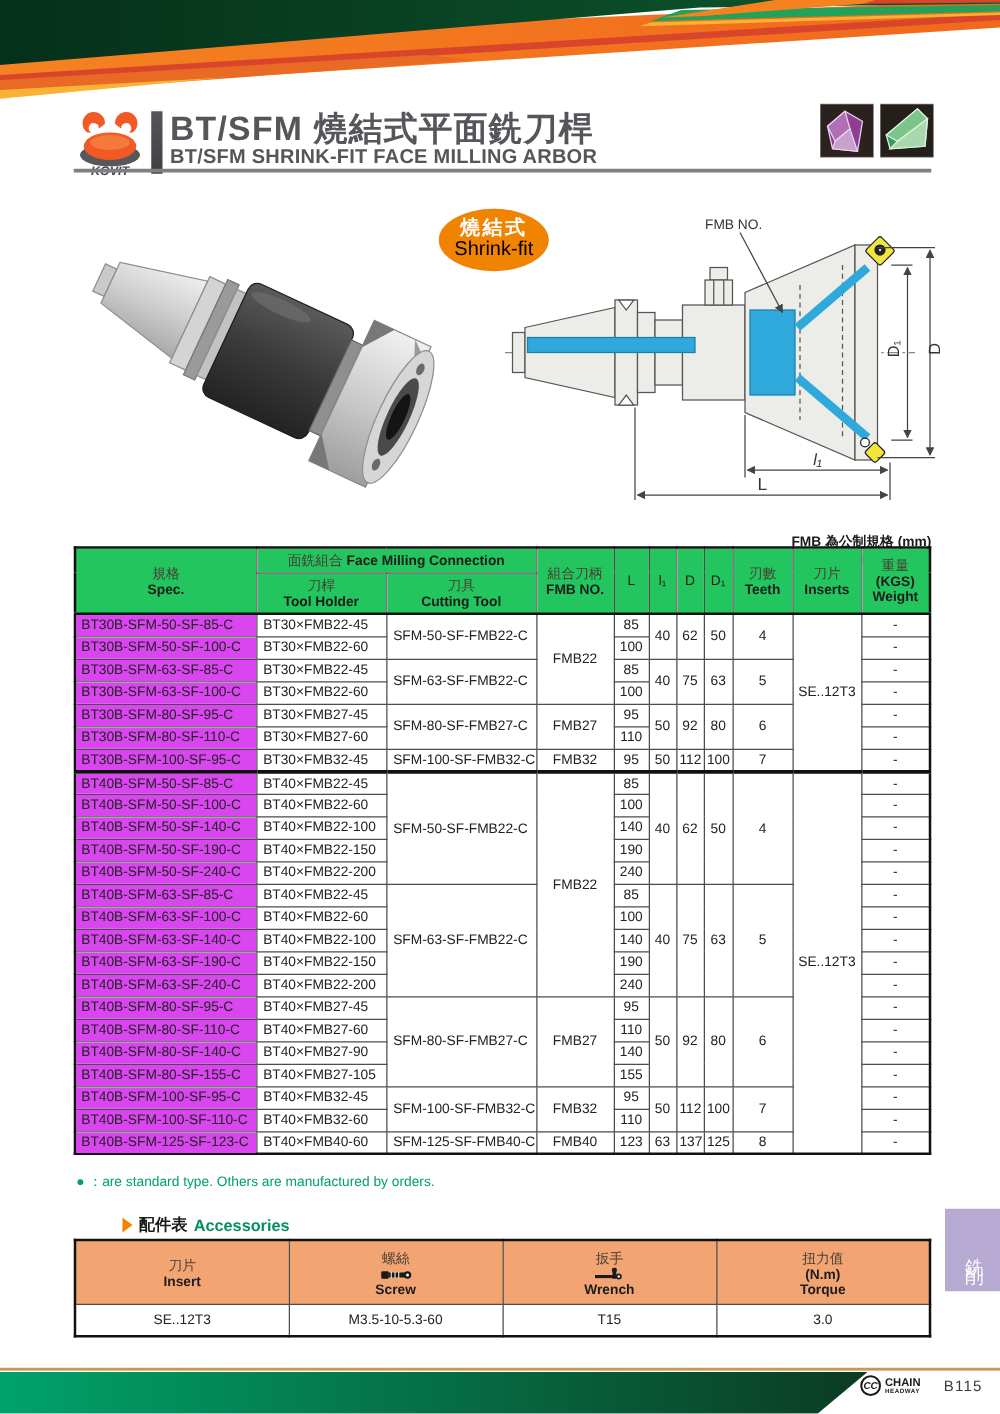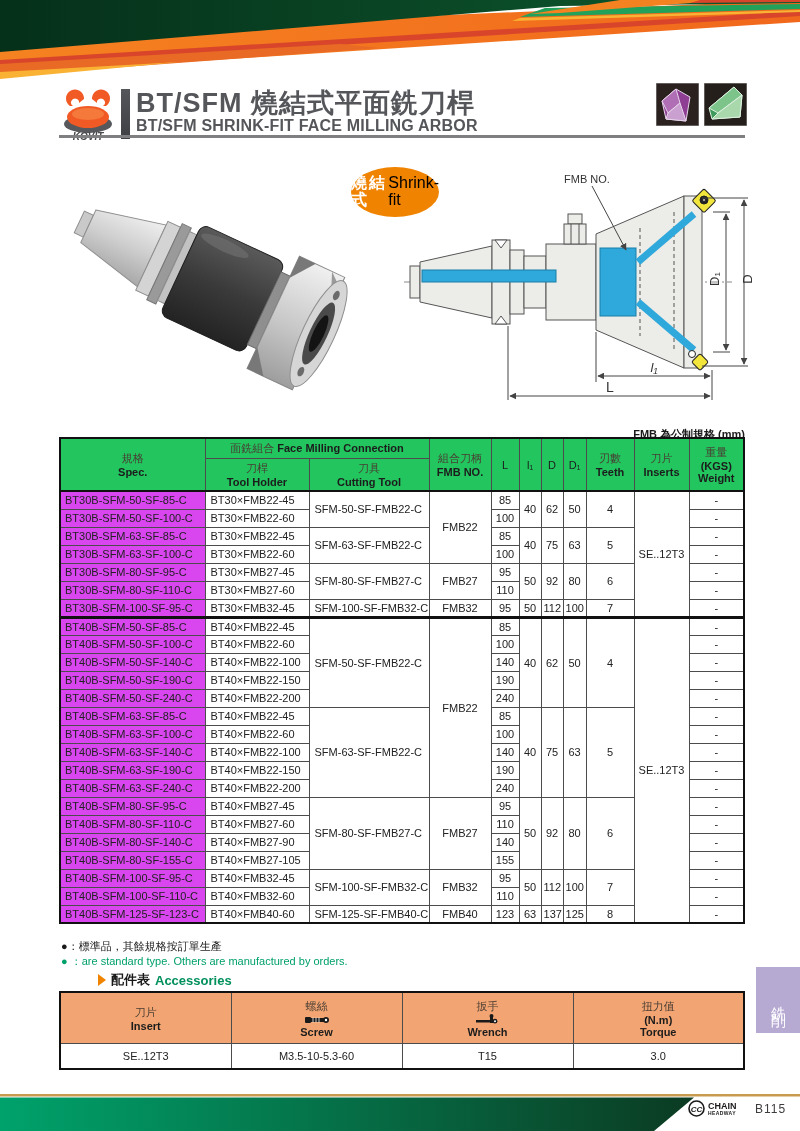--- a/index.html
+++ b/index.html
@@ -9,21 +9,21 @@
 
   
   .title-bar{left:121px;top:89px;width:9px;height:50px;background:linear-gradient(180deg,#55565a,#3f4043);}
   .title-zh{left:136px;top:85px;font-size:27px;font-weight:bold;color:#55565a;letter-spacing:1px;white-space:nowrap;}
   .title-en{left:136px;top:117px;font-size:16px;font-weight:bold;color:#55565a;letter-spacing:.2px;white-space:nowrap;}
   .hrule{left:59px;top:135px;width:686px;height:3px;background:#7f7f81;}
   .squares{left:656px;top:83px;display:flex;gap:5px;}
 
   
   .badge{left:351px;top:167px;width:88px;height:50px;background:#F08300;border-radius:50%;
-         display:flex;flex-direction:row;align-items:center;justify-content:center;line-height:1.05;}
+         display:flex;flex-direction:column;align-items:center;justify-content:center;line-height:1.05;}
   .badge .zh{color:#fff;font-size:16px;font-weight:bold;letter-spacing:2px;}
   .badge .en{color:#000000;font-size:16px;font-weight:normal;}
 
   .fmb-note{right:55px;top:403px;text-align:right;font-size:11px;line-height:14px;margin-top:24px;}
   .fmb-note .zh{color:#1a1a1a;font-weight:bold;}
   .fmb-note .en{color:#00A06C;font-weight:bold;}
 
   
   table.spec{left:59px;top:437px;position:absolute;border-collapse:collapse;table-layout:fixed;
              width:684px;font-size:11px;}
@@ -483,21 +483,20 @@
         <td>63</td>
         <td>137</td>
         <td>125</td>
         <td>8</td>
         <td>-</td>
       </tr>
     </tbody>
   </table>
 
 <div class="abs fn">
-  <div class="l1">●：標準品，其餘規格按訂單生產</div>
   <div class="l2">● ：are standard type. Others are manufactured by orders.</div>
 </div>
 
 <div class="abs acc-head">
   <span class="acc-arrow"></span>
   <span class="acc-zh">配件表</span>
   <span class="acc-en">Accessories</span>
 </div>
 
 <table class="acc">

